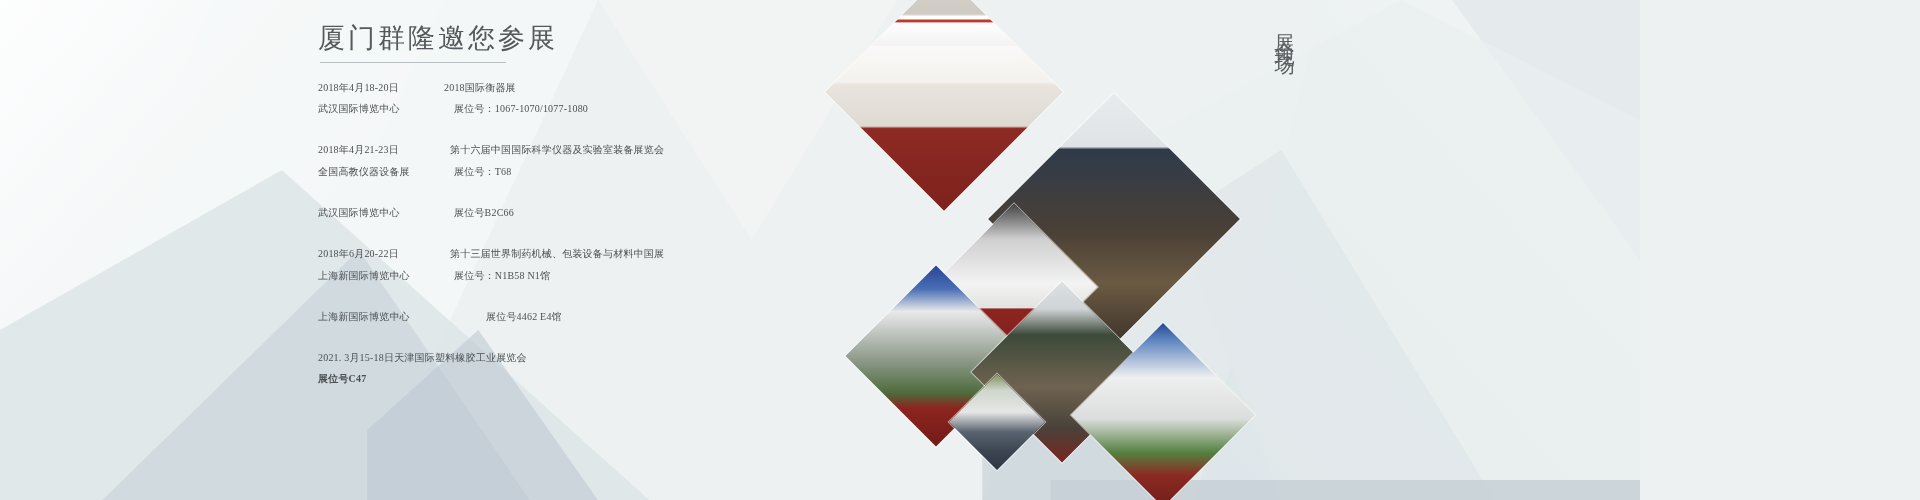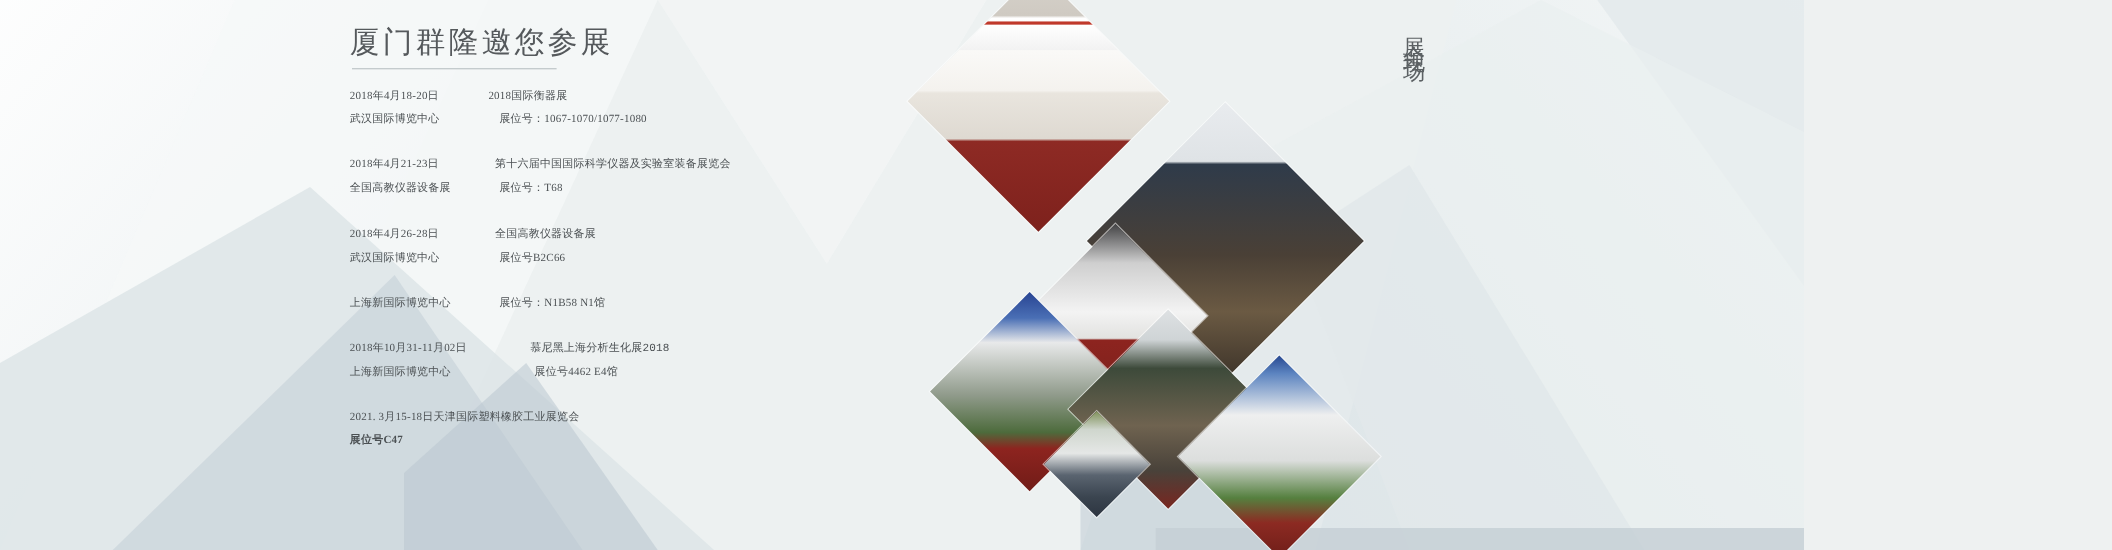--- a/index.html
+++ b/index.html
@@ -145,42 +145,38 @@
         <span class="c1">2018年4月21-23日</span>
         <span class="c2">第十六届中国国际科学仪器及实验室装备展览会</span>
       </div>
       <div class="ev-row venue">
         <span class="c1">全国高教仪器设备展</span>
         <span class="c2">展位号：T68</span>
       </div>
     </div>
 
     <div class="ev">
-      <div class="ev-row indent">
-        <span class="c1">2018年4月26-28日</span>
-        <span class="c2">全国高教仪器设备展</span>
-      </div>
       <div class="ev-row venue">
         <span class="c1">武汉国际博览中心</span>
         <span class="c2">展位号B2C66</span>
       </div>
     </div>
 
     <div class="ev">
+      <div class="ev-row indent">
+        <span class="c1">2018年6月20-22日</span>
+        <span class="c2">第十三届世界制药机械、包装设备与材料中国展</span>
+      </div>
       <div class="ev-row venue">
         <span class="c1">上海新国际博览中心</span>
         <span class="c2">展位号：N1B58 N1馆</span>
       </div>
     </div>
 
     <div class="ev">
-      <div class="ev-row indent">
-        <span class="c1" style="width:158px;flex:0 0 158px;">2018年10月31-11月02日</span>
-        <span class="c2">慕尼黑上海分析生化展2018</span>
-      </div>
       <div class="ev-row venue">
         <span class="c1" style="width:158px;flex:0 0 158px;">上海新国际博览中心</span>
         <span class="c2">展位号4462 E4馆</span>
       </div>
     </div>
 
     <div class="ev single">
       <div class="ev-row">
         <span class="c1">2021. 3月15-18日天津国际塑料橡胶工业展览会</span>
         <span class="c2"></span>

